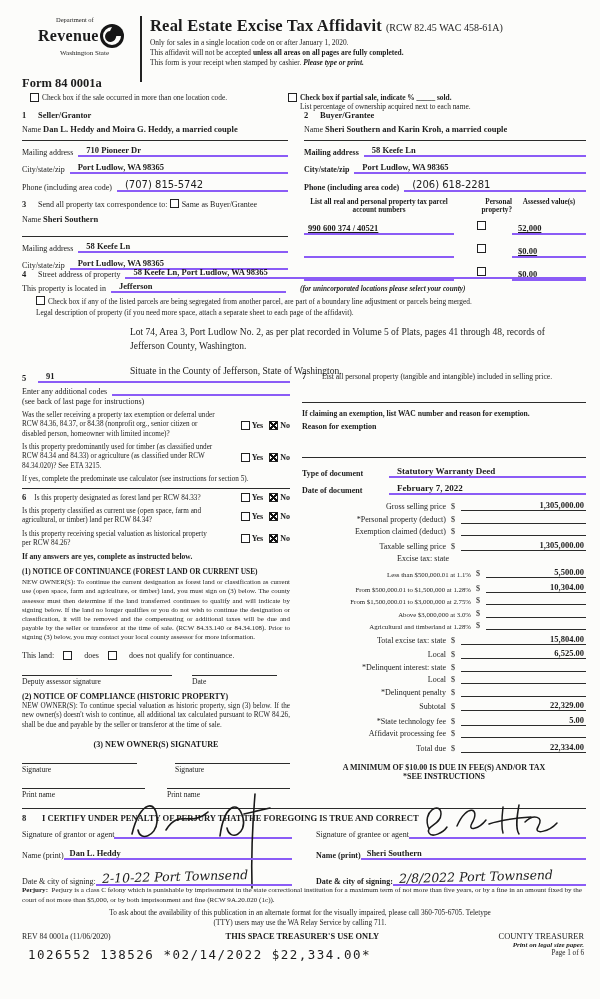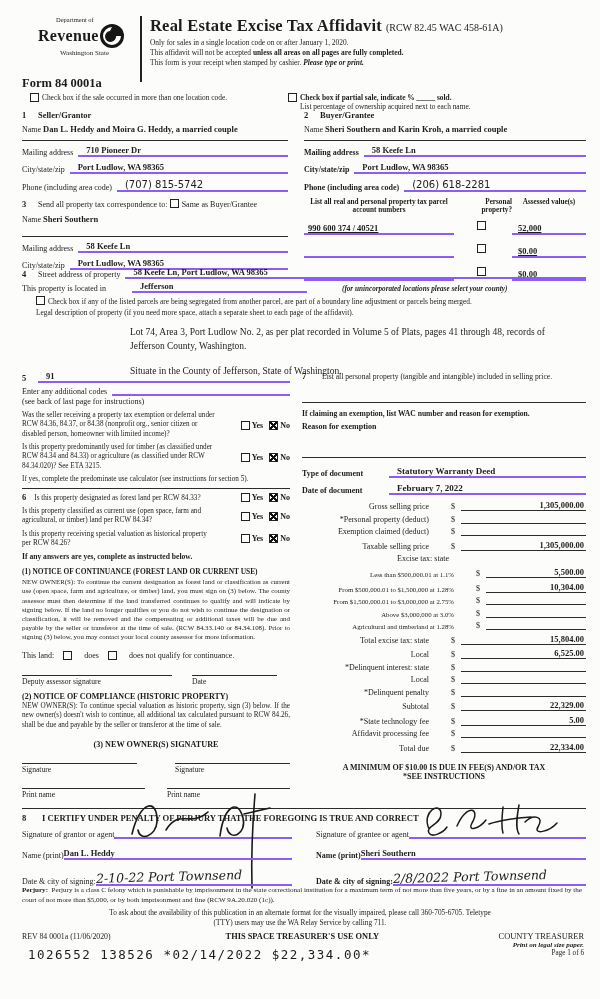--- a/index.html
+++ b/index.html
@@ -55,31 +55,31 @@
   .mcol-l { width:268px; } .mcol-r { flex:1; }
   .qrow { display:flex; margin-bottom:4px; }
   .qtext { width:195px; font-size:7.2px; line-height:1.3; }
   .yn { margin-left:auto; display:flex; align-items:center; font-size:8px; font-weight:bold; white-space:nowrap; }
   .yn .cb { margin:0 2px 0 6px; }
   .notice-t { font-size:7.4px; font-weight:bold; margin:6px 0 1px; }
   .notice-b { font-size:6.9px; line-height:1.33; text-align:justify; }
   .sigline { border-top:1px solid #2b2b2b; font-size:7.6px; padding-top:1px; }
   
   .tax-row { display:flex; align-items:flex-end; margin-bottom:3.5px; font-size:8px; }
-  .tax-row .tl { flex:1; text-align:right; padding-right:22px; white-space:nowrap; }
+  .tax-row .tl { flex:1; text-align:right; padding-right:5px; white-space:nowrap; }
   .tax-row .d { width:10px; font-size:8px; }
   .tax-row .tv { width:125px; border-bottom:1px solid #2b2b2b; text-align:right; font-weight:bold; font-size:8.5px; padding:0 2px 0 0; }
   .tax-row.small { font-size:6.8px; }
   .tax-row.small .tv { width:100px; }
   
   #section8 { position:absolute; left:22px; top:808px; width:564px; border-top:1px solid #2b2b2b; padding-top:4px; }
   #s8cols { display:flex; gap:24px; margin-top:4px; }
   #s8cols > div { flex:1; position:relative; }
   .s8row { display:flex; align-items:flex-end; font-size:8px; margin-bottom:9px; }
-  .s8row .fv { flex:1; position:relative; }
+  .s8row .fv { flex:1; padding-left:6px; position:relative; }
   .hand { font-family:"DejaVu Serif", serif; font-style:italic; font-size:12.5px; white-space:nowrap; display:inline-block; transform:rotate(-1.5deg); }
   .sig-svg { position:absolute; left:10px; bottom:-4px; overflow:visible; }
   
   #perjury { position:absolute; left:22px; top:886px; width:560px; font-size:7.1px; line-height:1.4; text-align:justify; }
   #access { position:absolute; left:0; top:908px; width:600px; text-align:center; font-size:7.3px; line-height:1.4; }
   #footrow { position:absolute; left:22px; top:932px; width:562px; display:flex; align-items:flex-start; }
   #stamp { position:absolute; left:28px; top:947px; font-family:"DejaVu Sans Mono", monospace; font-size:12.5px; letter-spacing:1.5px; }
   #foot-right { margin-left:auto; text-align:right; }
 </style>
 </head>
@@ -197,21 +197,21 @@
     </div>
   </div>
 
   <div id="section4">
     <div class="frow" style="margin-bottom:2px;">
       <span class="b" style="width:16px; font-size:8.5px;">4</span>
       <span class="lbl">Street address of property</span>
       <span class="fv fill val" style="max-width:330px;">58 Keefe Ln, Port Ludlow, WA  98365</span>
       <span class="fill" style="flex:1;"></span>
     </div>
-    <div class="frow" style="margin-bottom:3px;gap:21px;">
+    <div class="frow" style="margin-bottom:3px;">
       <span class="lbl">This property is located in</span>
       <span class="fv fill val" style="max-width:175px;">Jefferson</span>
       <span class="b i" style="font-size:7.2px; margin-left:14px;">(for unincorporated locations please select your county)</span>
     </div>
     <div class="row small" style="margin-left:14px;">
       <span class="cb"></span>
       <span class="small">Check box if any of the listed parcels are being segregated from another parcel, are part of a boundary line adjustment or parcels being merged.</span>
     </div>
     <div class="small" style="margin:2px 0 0 14px;">Legal description of property (if you need more space, attach a separate sheet to each page of the affidavit).</div>
     <div id="legal-desc" class="b" style="font-weight:normal;">Lot 74, Area 3, Port Ludlow No. 2, as per plat recorded in Volume 5 of Plats, pages 41 through 48, records of Jefferson County, Washington.</div>

